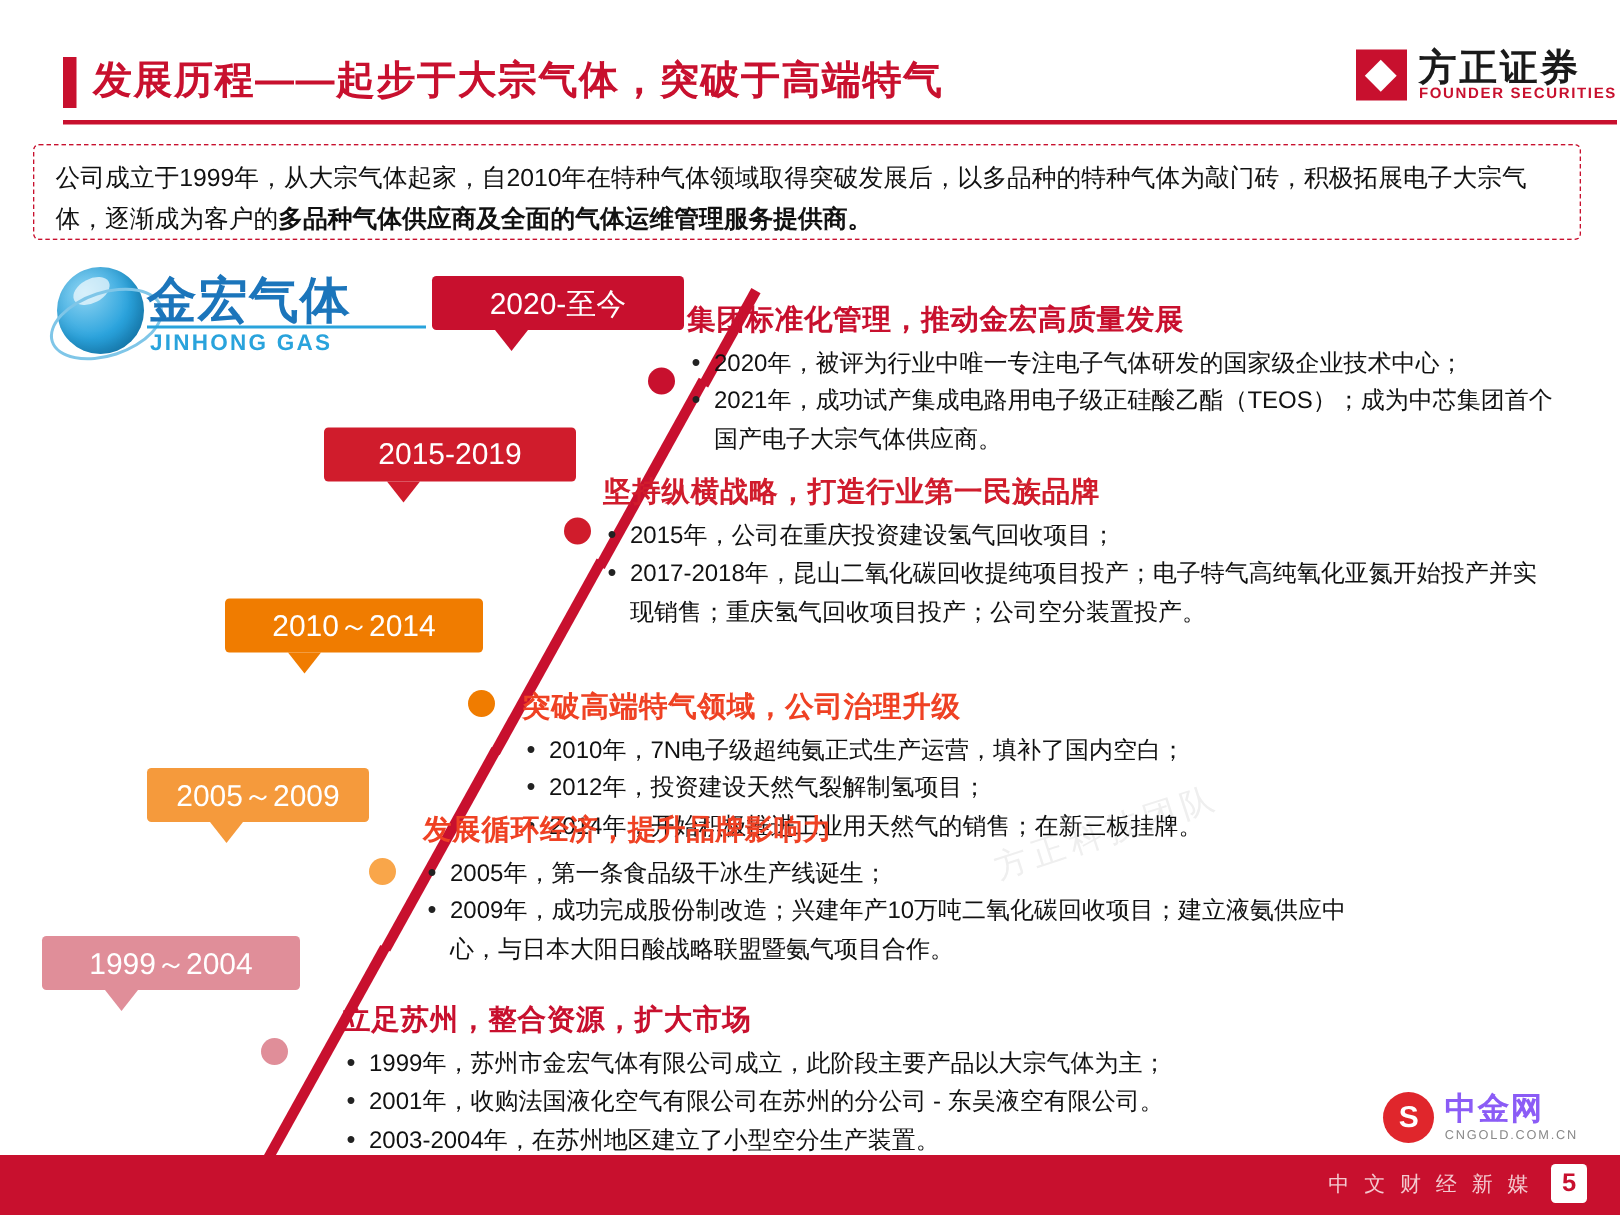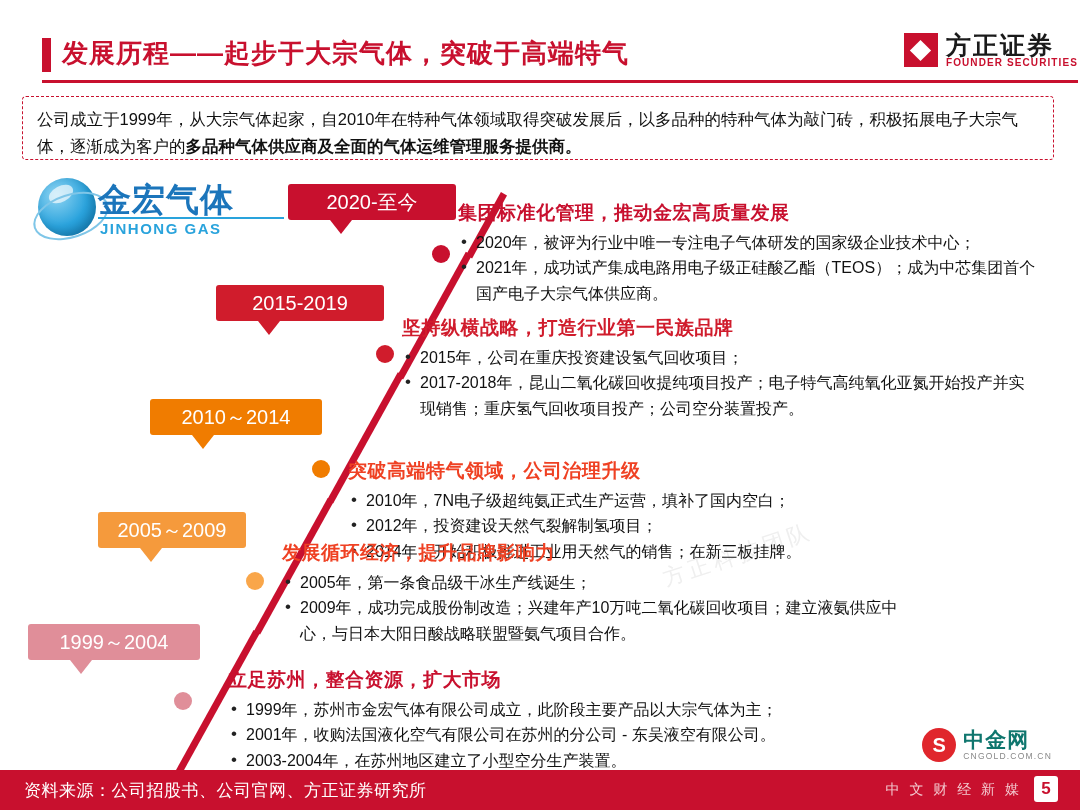--- a/index.html
+++ b/index.html
@@ -118,21 +118,21 @@
     position:absolute;right:22px;top:6px;width:24px;height:26px;
     color:#c8102e;background:#fff;border-radius:3px;
     font-size:17px;font-weight:bold;display:flex;align-items:center;justify-content:center;
   }
   
   .cng{position:absolute;right:28px;bottom:48px;display:flex;align-items:center;gap:7px;}
   .cng-circ{
     width:34px;height:34px;border-radius:50%;background:#e0262c;
     display:flex;align-items:center;justify-content:center;color:#fff;font-size:20px;font-weight:bold;
   }
-  .cng-t1{font-size:21px;font-weight:bold;color:#0f766e;letter-spacing:1px;line-height:1.05;}
+  .cng-t1{font-size:21px;font-weight:bold;color:#8b5cf6;letter-spacing:1px;line-height:1.05;}
   .cng-t2{font-size:8.5px;color:#888;letter-spacing:1.2px;}
 </style>
 </head>
 <body>
 
 <div class="slide">
 
   <div class="hdr">
     <div class="hdr-bar"></div>
     <div class="hdr-title">发展历程——起步于大宗气体，突破于高端特气</div>
@@ -243,18 +243,17 @@
 
   <div class="cng">
     <div class="cng-circ">S</div>
     <div>
       <div class="cng-t1">中金网</div>
       <div class="cng-t2">CNGOLD.COM.CN</div>
     </div>
   </div>
 
   <div class="footer">
-    <div class="footer-src">资料来源：公司招股书、公司官网、方正证券研究所</div>
     <div class="footer-right">中 文 财 经 新 媒 </div>
     <div class="footer-num">5</div>
   </div>
 
 </div>
 
 </body></html>

